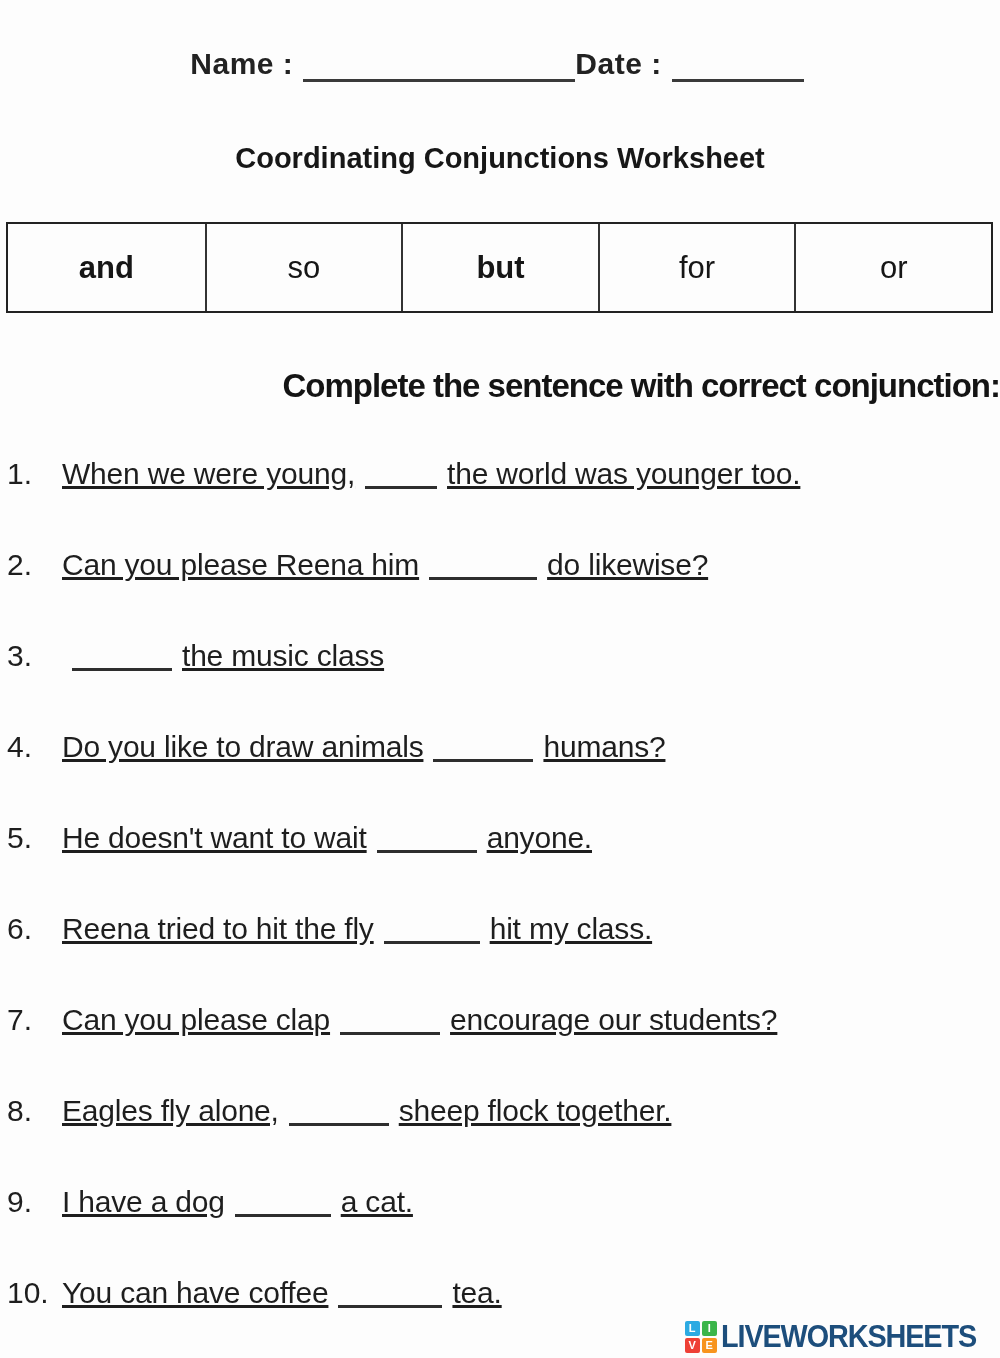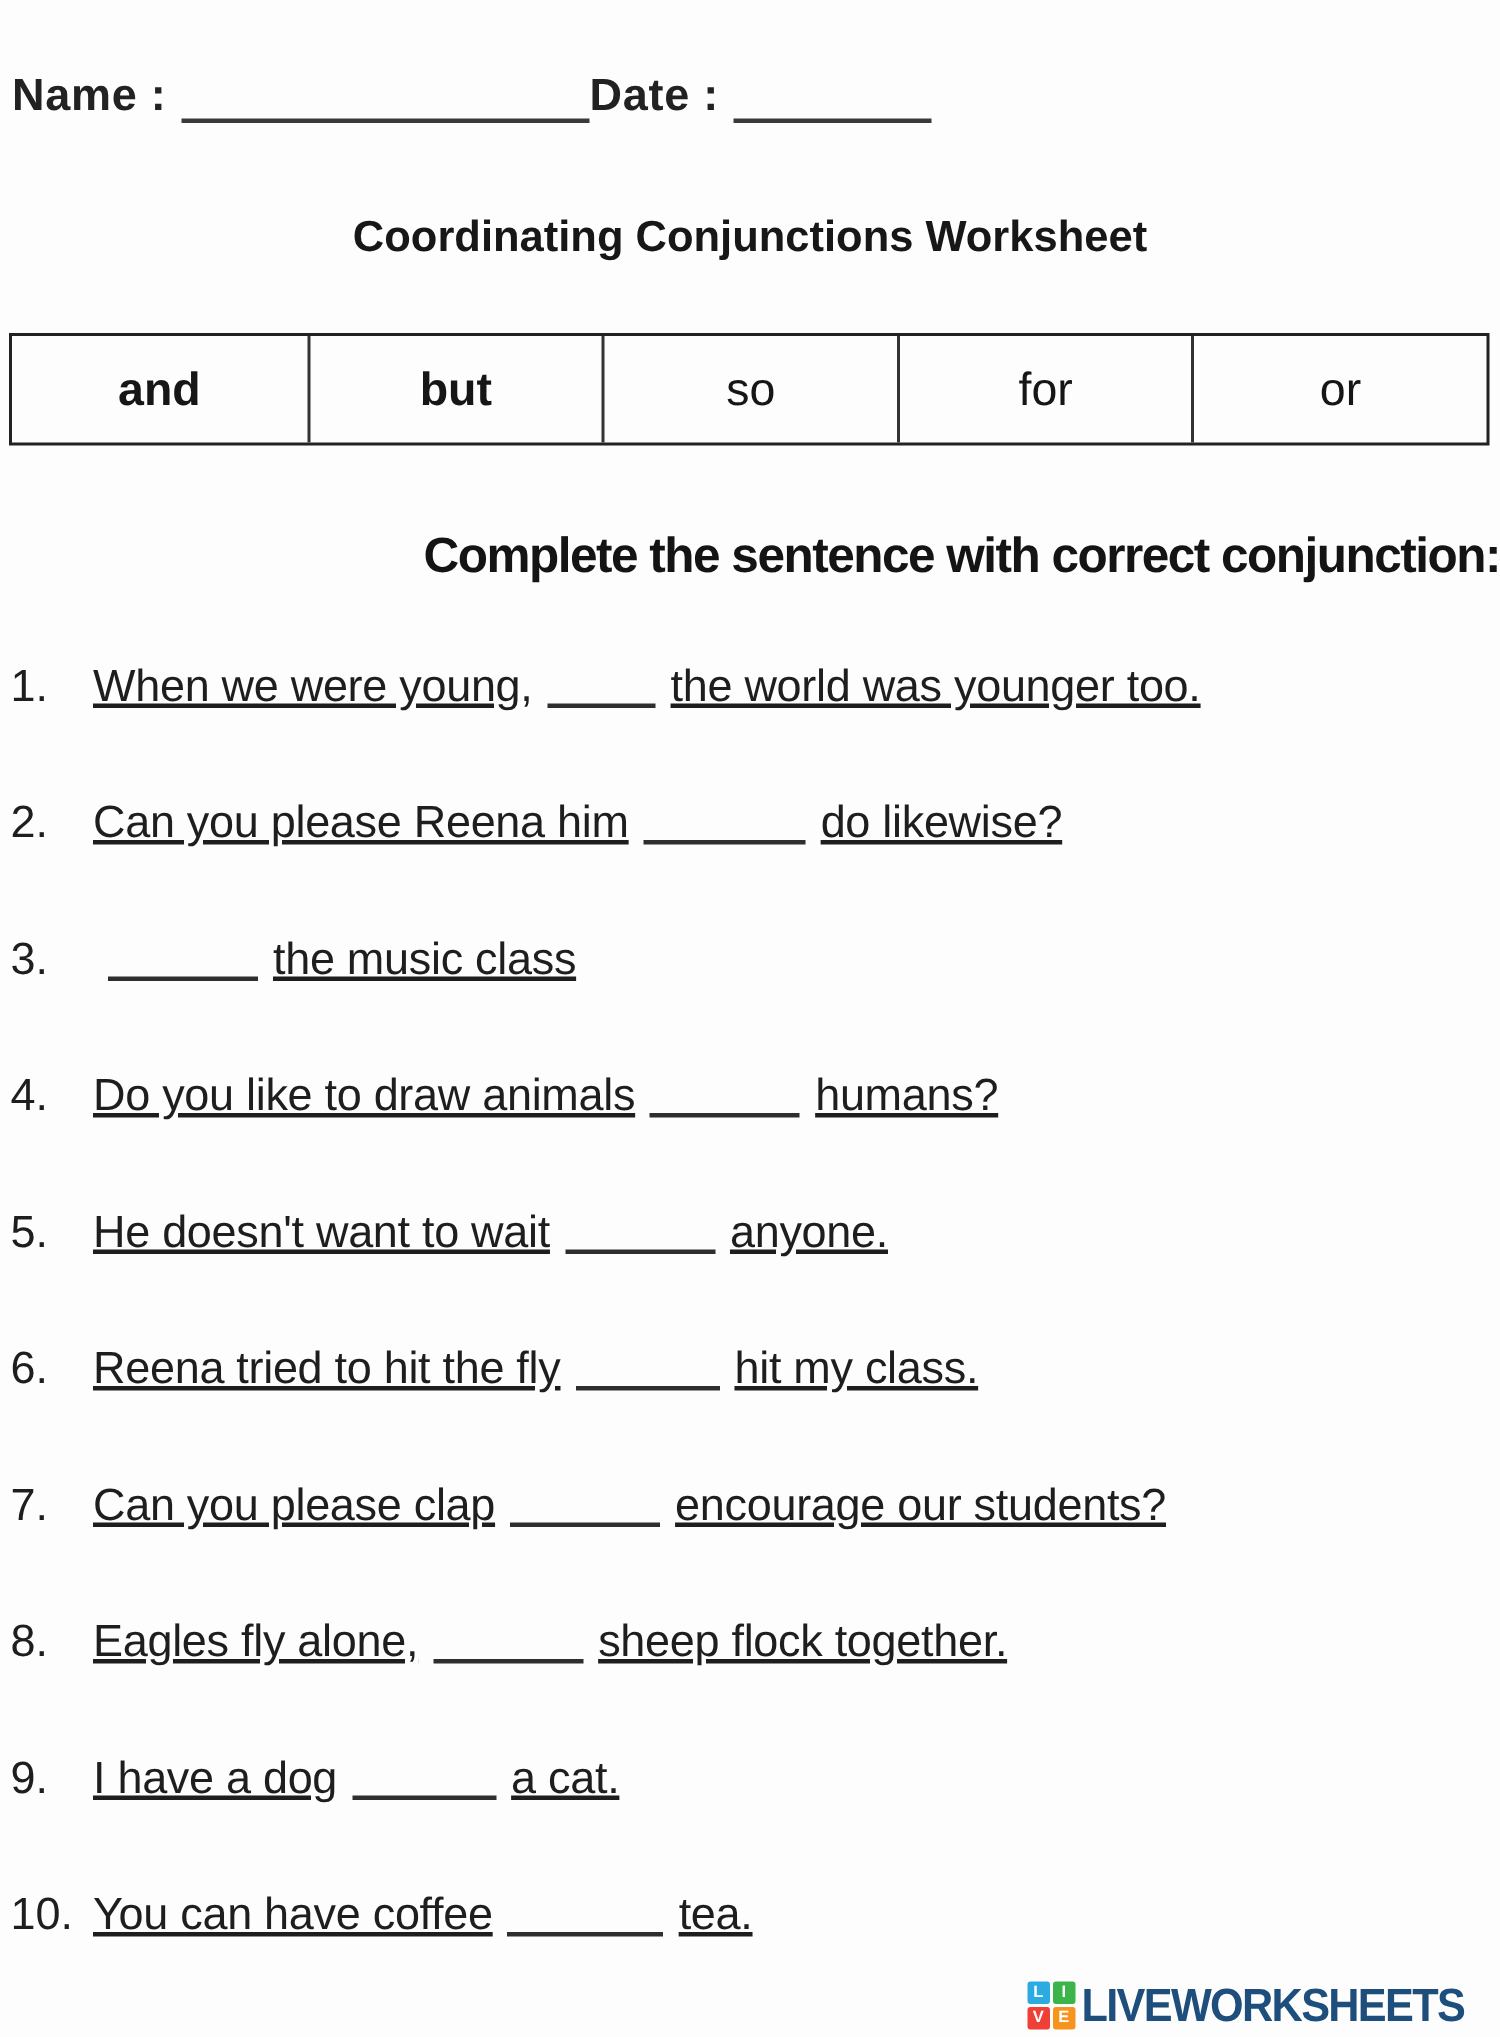--- a/index.html
+++ b/index.html
@@ -10,21 +10,21 @@
     height: 1358px;
     background: #fdfdfd;
     overflow: hidden;
     font-family: "Liberation Sans", sans-serif;
     color: #1c1c1c;
   }
 
   
   .header-row {
     display: flex;
-    justify-content: flex-start;
+    justify-content: center;
     align-items: flex-end;
     padding: 46px 14px 0 8px;
   }
   .field-group { display: flex; align-items: flex-end; }
   .field-label {
     font-size: 30px;
     font-weight: 700;
     letter-spacing: 0.5px;
     line-height: 36px;
     color: #222;
@@ -43,21 +43,21 @@
     text-align: center;
     font-size: 29px;
     font-weight: 700;
     letter-spacing: 0px;
     color: #171717;
   }
 
   
   .word-bank {
     margin: 47px 7px 0 6px;
-    height: 75px;
+    height: 91px;
     border: 2px solid #222;
     display: grid;
     grid-template-columns: repeat(5, 1fr);
     background: #fdfdfd;
   }
   .word-cell {
     display: flex;
     align-items: center;
     justify-content: center;
     font-size: 31px;
@@ -153,25 +153,25 @@
       <span class="write-line date-line"></span>
     </div>
   </div>
 
   <div class="title">Coordinating Conjunctions Worksheet</div>
 
   <div class="word-bank">
       <div class="word-cell">
     <span>and</span>
   </div>
+      <div class="word-cell medium">
+    <span>so</span>
+  </div>
       <div class="word-cell">
     <span>but</span>
-  </div>
-      <div class="word-cell medium">
-    <span>so</span>
   </div>
       <div class="word-cell medium">
     <span>for</span>
   </div>
       <div class="word-cell medium">
     <span>or</span>
   </div>
     </div>
 
   <div class="instruction">Complete the sentence with correct conjunction:</div>

